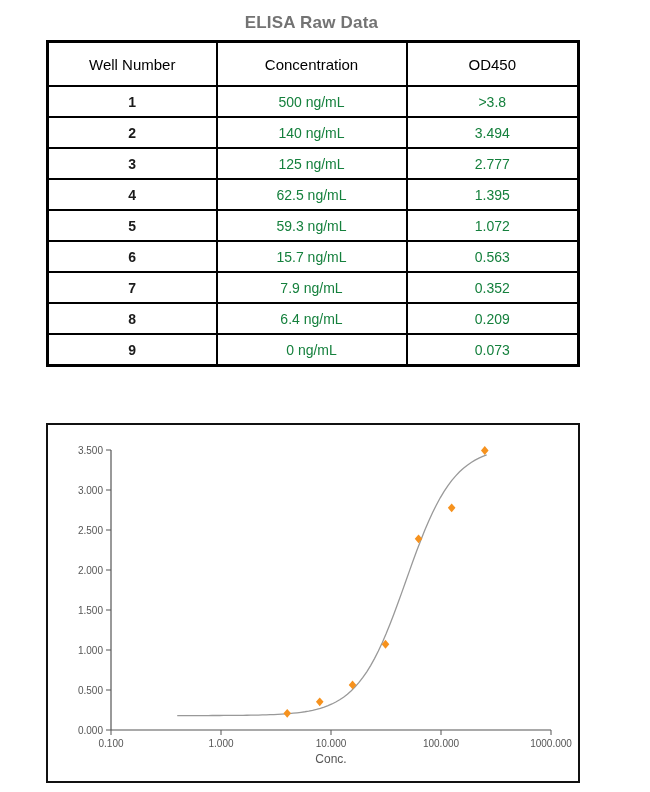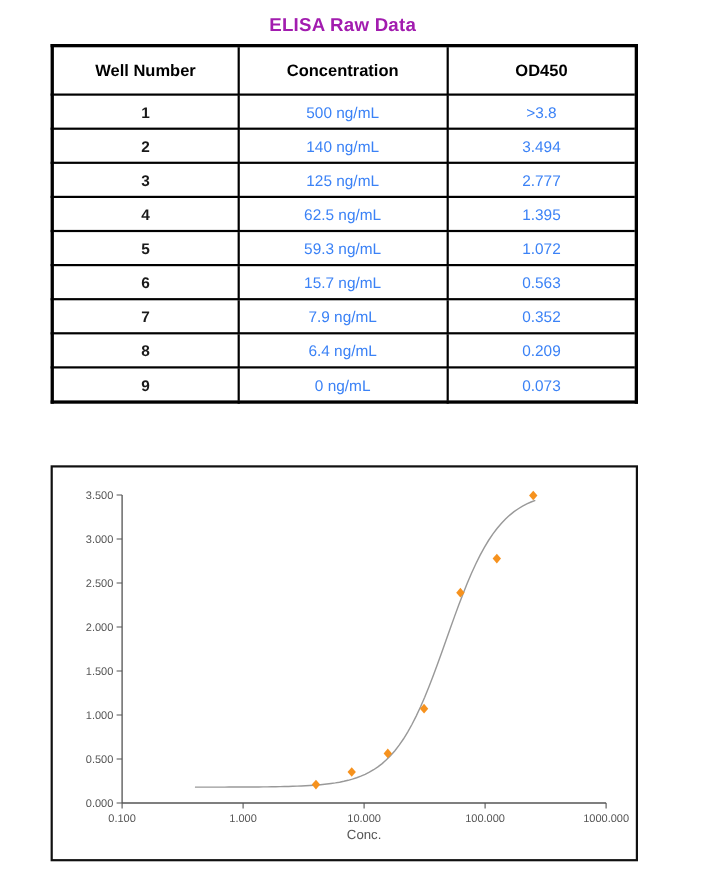--- a/index.html
+++ b/index.html
@@ -2,34 +2,34 @@
 <html><head>
 <meta charset="utf-8">
 <style>
   html,body{margin:0;padding:0;background:#fff;}
   .page{
     position:relative;width:650px;height:792px;background:#ffffff;
     font-family:"Liberation Sans", sans-serif;overflow:hidden;
   }
   .title{
     position:absolute;top:13px;left:46px;width:531px;
-    text-align:center;font-size:17px;font-weight:bold;color:#a21caf;
+    text-align:center;font-size:17px;font-weight:bold;color:#737373;
     letter-spacing:0.2px;
   }
   table.data{
     position:absolute;left:46px;top:40px;width:531px;
     border-collapse:collapse;border:3px solid #000;
     table-layout:fixed;
   }
   table.data th, table.data td{
     border:2px solid #000;text-align:center;vertical-align:middle;
     padding:0;
   }
-  table.data th{height:42px;font-size:15px;font-weight:bold;color:#000;}
-  table.data td{height:29px;font-size:14px;color:#3b82f6;}
+  table.data th{height:42px;font-size:15px;font-weight:normal;color:#000;}
+  table.data td{height:29px;font-size:14px;color:#15803d;}
   table.data td.well{font-weight:bold;color:#1a1a1a;}
   col.c1{width:169px;} col.c2{width:190px;} col.c3{width:172px;}
   .chart-box{
     position:absolute;left:46px;top:423px;width:530px;height:356px;
     border:2px solid #111;background:#fff;
   }
   svg text{font-family:"Liberation Sans", sans-serif;}
 </style>
 </head>
 <body>

